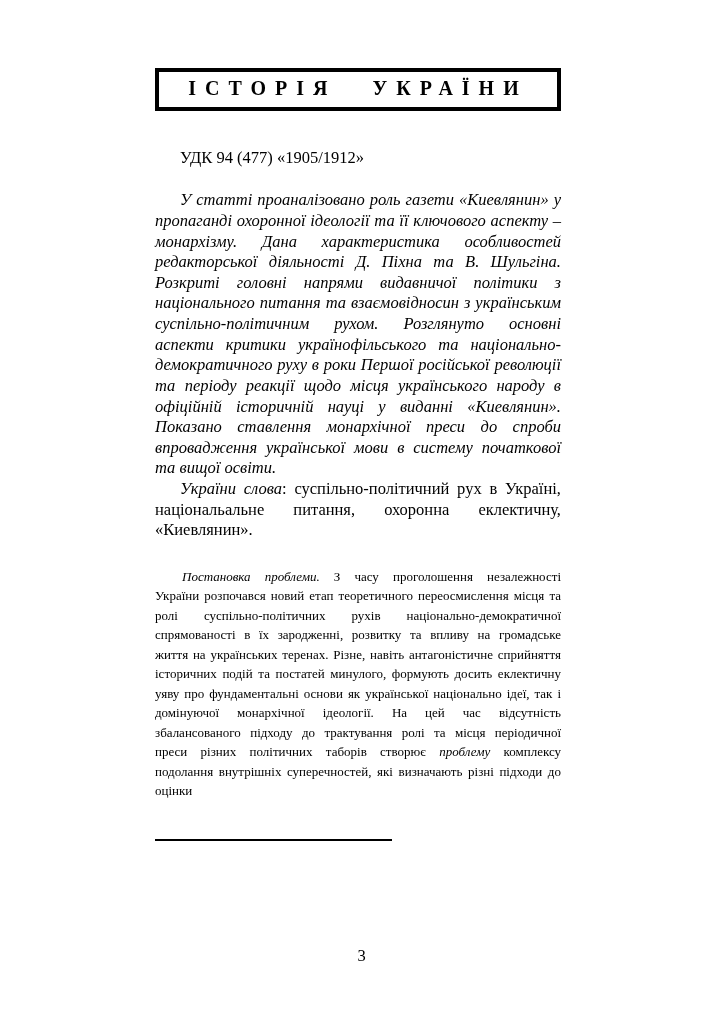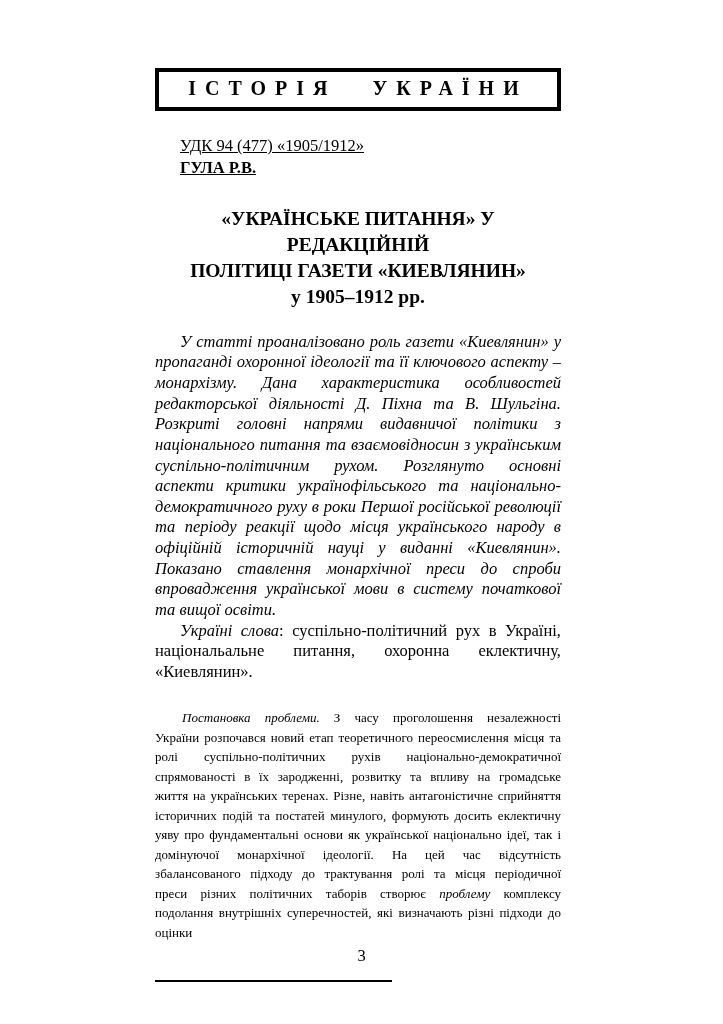--- a/index.html
+++ b/index.html
@@ -20,25 +20,24 @@
     padding: 5px 0 7px 0;
   }
   .journal-box .jtitle {
     font-weight: bold;
     font-size: 20px;
     letter-spacing: 0.45em;
     word-spacing: 1.1em;
     white-space: nowrap;
   }
   .meta {
-    margin-top: 24px;
+    margin-top: 36px;
     margin-left: 25px;
     font-size: 16.5px;
     line-height: 1.35;
-    text-decoration: underline;
   }
   .meta .udc { font-weight: normal; }
   .meta .author { font-weight: bold; }
   .article-title {
     margin-top: 26px;
     text-align: center;
     font-weight: bold;
     font-size: 19.5px;
     line-height: 1.35;
   }
@@ -76,32 +75,26 @@
 <body>
 
 <div class="page">
 
   <div class="journal-box">
     <span class="jtitle">ІСТОРІЯ   УКРАЇНИ</span>
   </div>
 
   <div class="meta">
     <div class="udc">УДК 94 (477) «1905/1912»</div>
-    <div class="author">ГУЛА Р.В.</div>
   </div>
 
-  <div class="article-title">
-    <div>«УКРАЇНСЬКЕ ПИТАННЯ» У РЕДАКЦІЙНІЙ</div>
-    <div>ПОЛІТИЦІ ГАЗЕТИ «КИЕВЛЯНИН»</div>
-    <div>у 1905–1912 рр.</div>
-  </div>
 
   <div class="abstract">
     <p><span class="italic">У статті проаналізовано роль газети «Киевлянин» у пропаганді охоронної ідеології та її ключового аспекту – монархізму. Дана характеристика особливостей редакторської діяльності Д. Піхна та В. Шульгіна. Розкриті головні напрями видавничої політики з національного питання та взаємовідносин з українським суспільно-політичним рухом. Розглянуто основні аспекти критики українофільського та національно-демократичного руху в роки Першої російської революції та періоду реакції щодо місця українського народу в офіційній історичній науці у виданні «Киевлянин». Показано ставлення монархічної преси до спроби впровадження української мови в систему початкової та вищої освіти.</span></p>
-    <p><span class="italic">Україні слова</span><span>: суспільно-політичний рух в Україні, національальне питання, охоронна еклектичну, «Киевлянин».</span></p>
+    <p><span class="italic">України слова</span><span>: суспільно-політичний рух в Україні, національальне питання, охоронна еклектичну, «Киевлянин».</span></p>
   </div>
 
   <div class="main-text">
     <p><span class="italic">Постановка проблеми.</span><span> З часу проголошення незалежності України розпочався новий етап теоретичного переосмислення місця та ролі суспільно-політичних рухів національно-демократичної спрямованості в їх зародженні, розвитку та впливу на громадське життя на українських теренах. Різне, навіть антагоністичне сприйняття історичних подій та постатей минулого, формують досить еклектичну уяву про фундаментальні основи як української національно ідеї, так і домінуючої монархічної ідеології. На цей час відсутність збалансованого підходу до трактування ролі та місця періодичної преси різних політичних таборів створює </span><span class="italic">проблему</span><span> комплексу подолання внутрішніх суперечностей, які визначають різні підходи до оцінки</span></p>
   </div>
 
   <div class="footnote-rule"></div>
 
   <div class="page-number">3</div>
 

